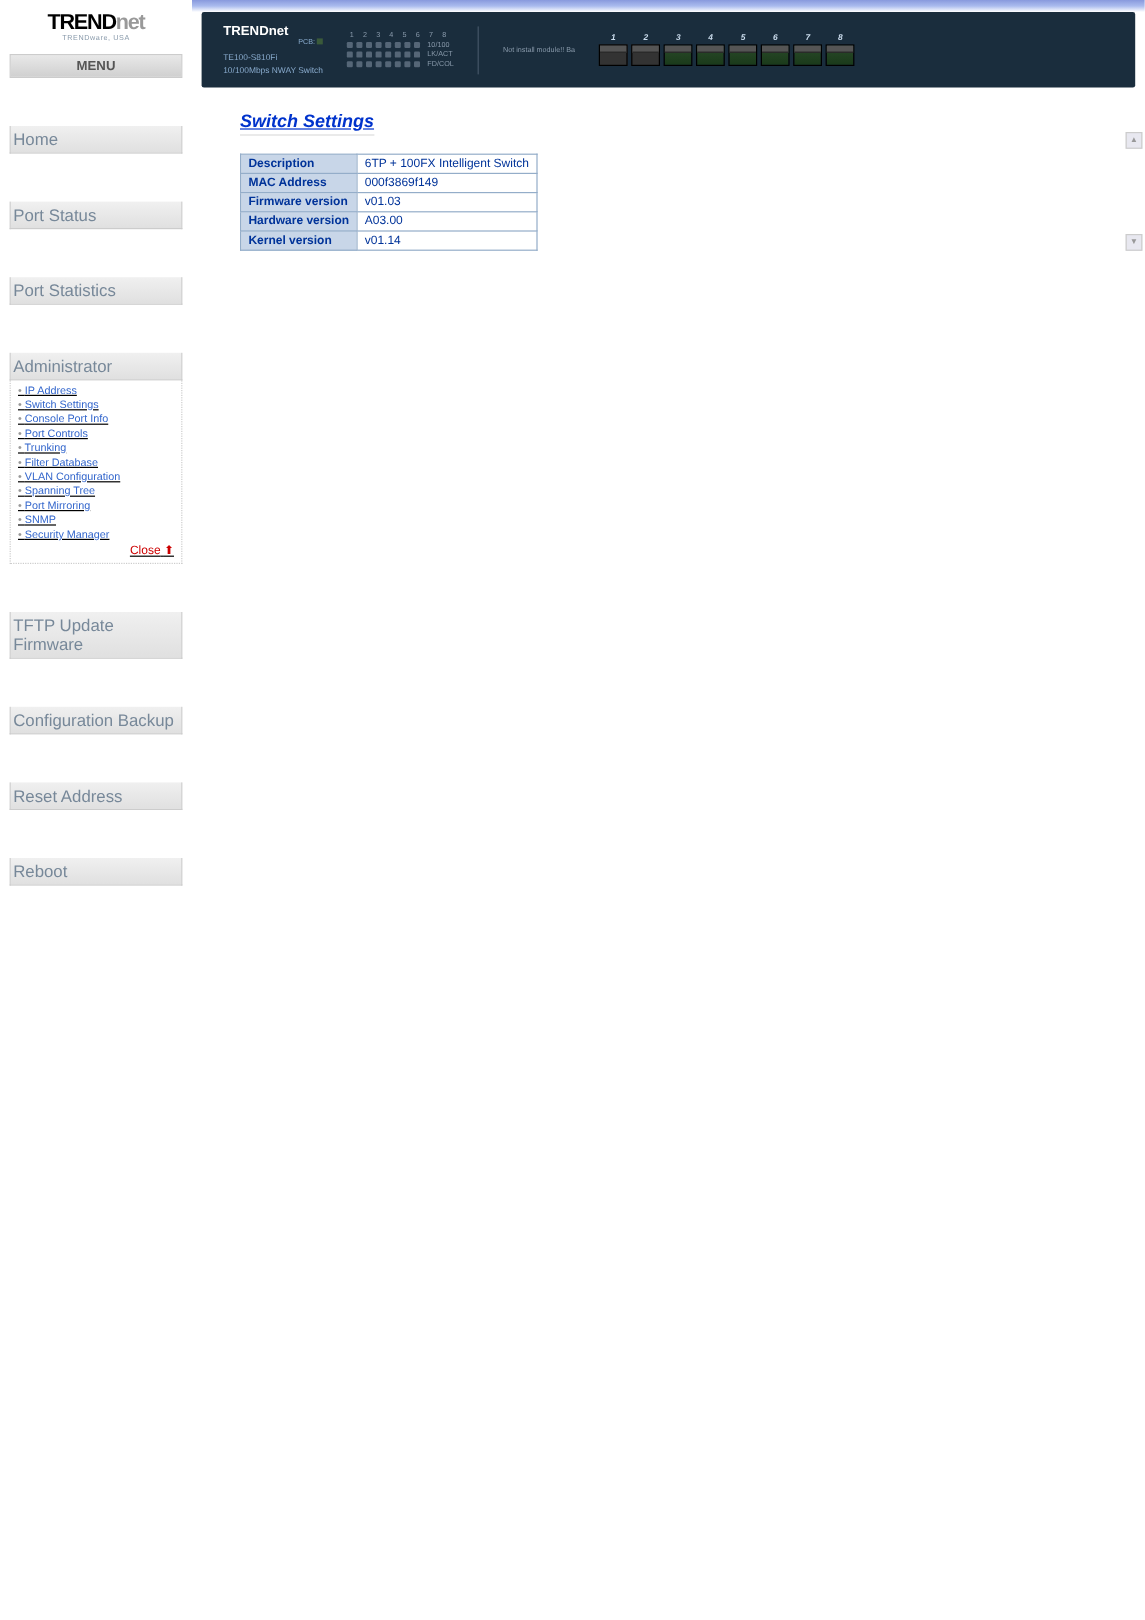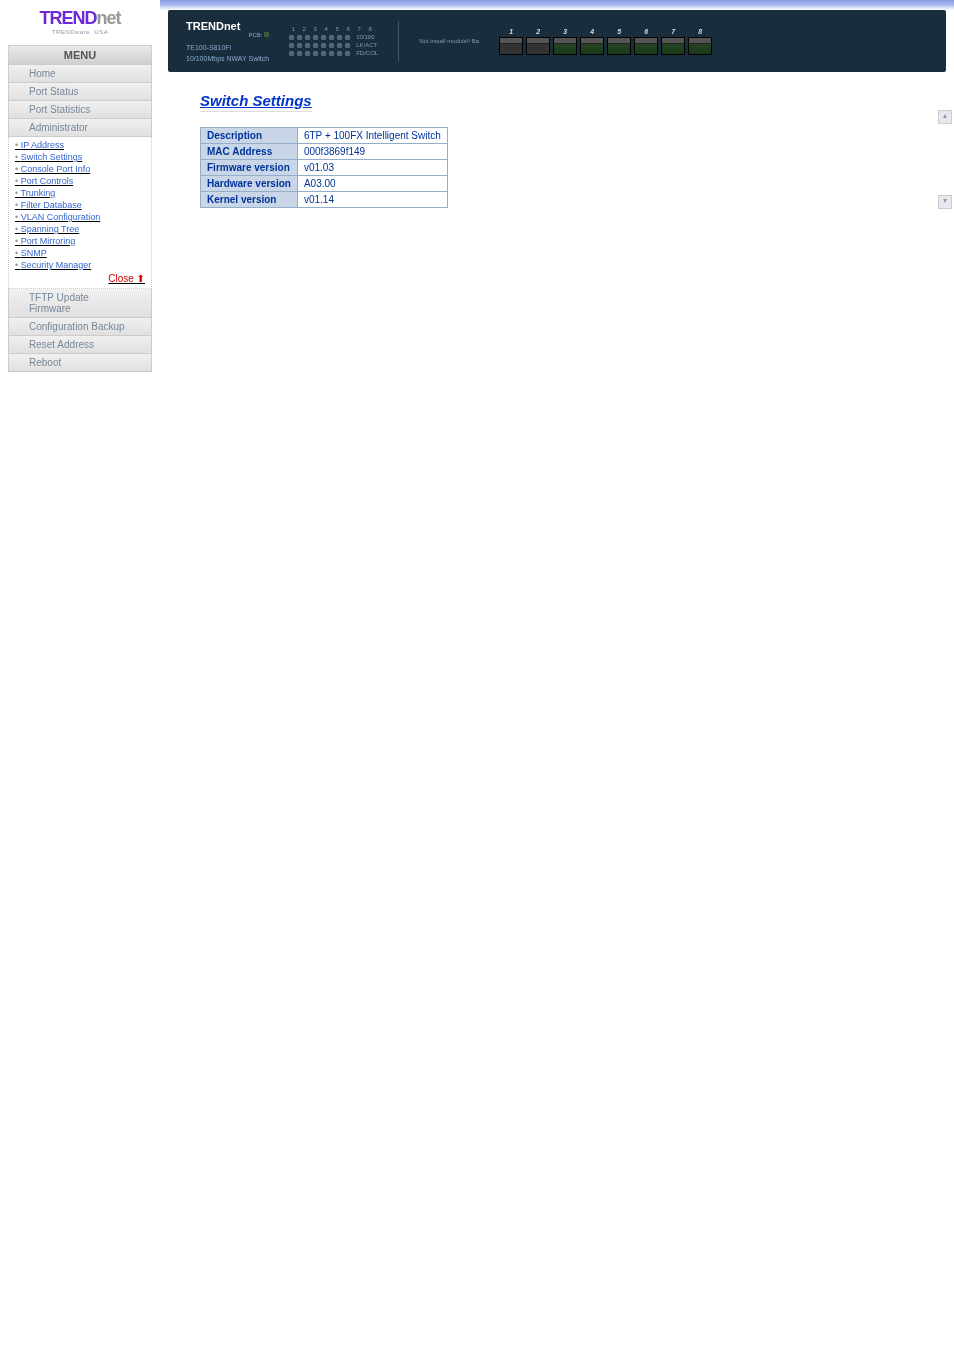--- a/index.html
+++ b/index.html
@@ -3,27 +3,27 @@
   <meta charset="utf-8">
   <style>
     * { margin: 0; padding: 0; box-sizing: border-box; }
     body { font-family: Verdana, Arial, sans-serif; background: #fff; font-size: 10px; }
     
     .container { display: flex; }
     
     .sidebar { width: 160px; padding: 8px; }
     .logo { display: flex; flex-direction: column; align-items: center; margin-bottom: 10px; }
     .logo-text { font-size: 18px; font-weight: bold; letter-spacing: -1px; }
-    .logo-text .t1 { color: #6d28d9; }
+    .logo-text .t1 { color: #000000; }
     .logo-text .t2 { color: #999; }
     .logo-sub { font-size: 6px; color: #8899aa; letter-spacing: 0.5px; }
     
     .menu-header { background: linear-gradient(#e8e8e8, #d0d0d0); color: #555; text-align: center; font-weight: bold; font-size: 11px; padding: 3px 0; border: 1px solid #ccc; }
     
-    .menu-item { background: linear-gradient(#f0f0f0, #e0e0e0); border: 1px solid #ccc; border-top: none; padding: 3px 20px; font-size: 10px; color: #778899; cursor: pointer; }
+    .menu-item { background: linear-gradient(#f0f0f0, #e0e0e0); border: 1px solid #ccc; border-top: none; padding: 3px 2px; font-size: 14px; color: #778899; cursor: pointer; margin-top: 40px; }
     
     .submenu { border-left: 1px dotted #ccc; border-right: 1px dotted #ccc; border-bottom: 1px dotted #ccc; padding: 2px 0; text-decoration: underline; }
     .submenu-item { padding: 1px 6px; font-size: 9px; color: #3366cc; cursor: pointer; }
     .submenu-item::before { content: "• "; color: #999; }
     .submenu-close { text-align: right; padding: 2px 6px; font-size: 10px; color: #cc0000; cursor: pointer; }
     .submenu-close .arrow { color: #cc0000; }
     
     .main { flex: 1; }
     
     .top-gradient { height: 10px; background: linear-gradient(#8899dd, #aabbee, #fff); }

